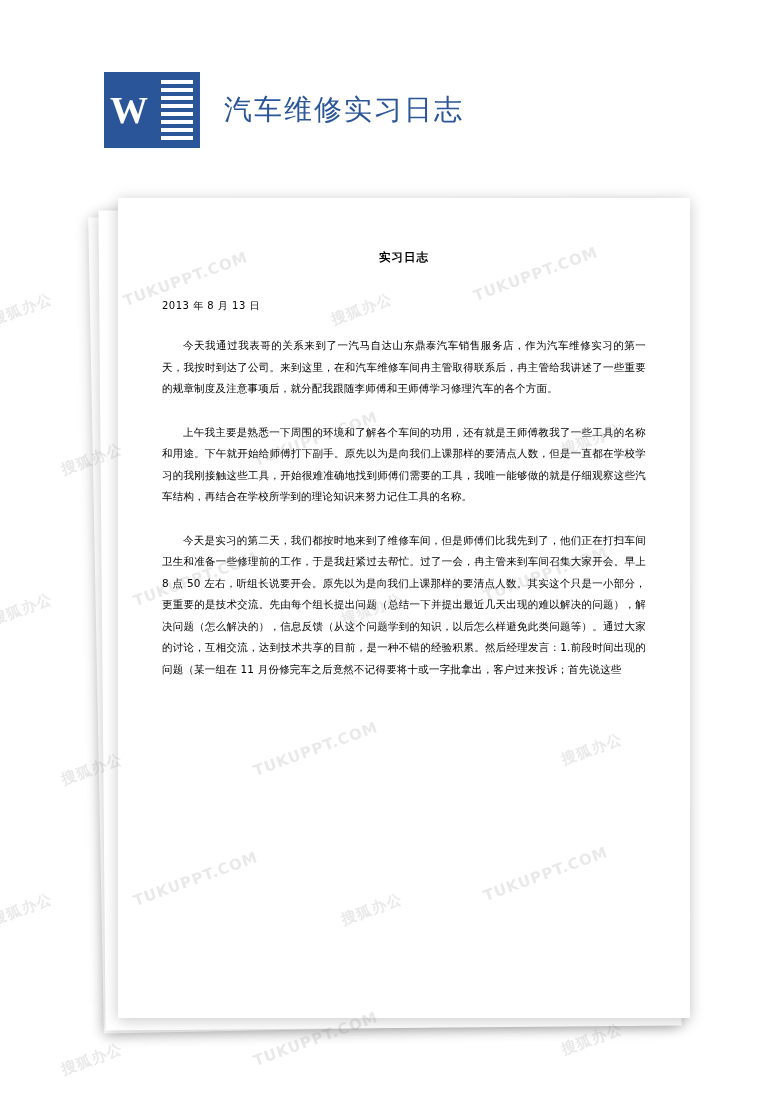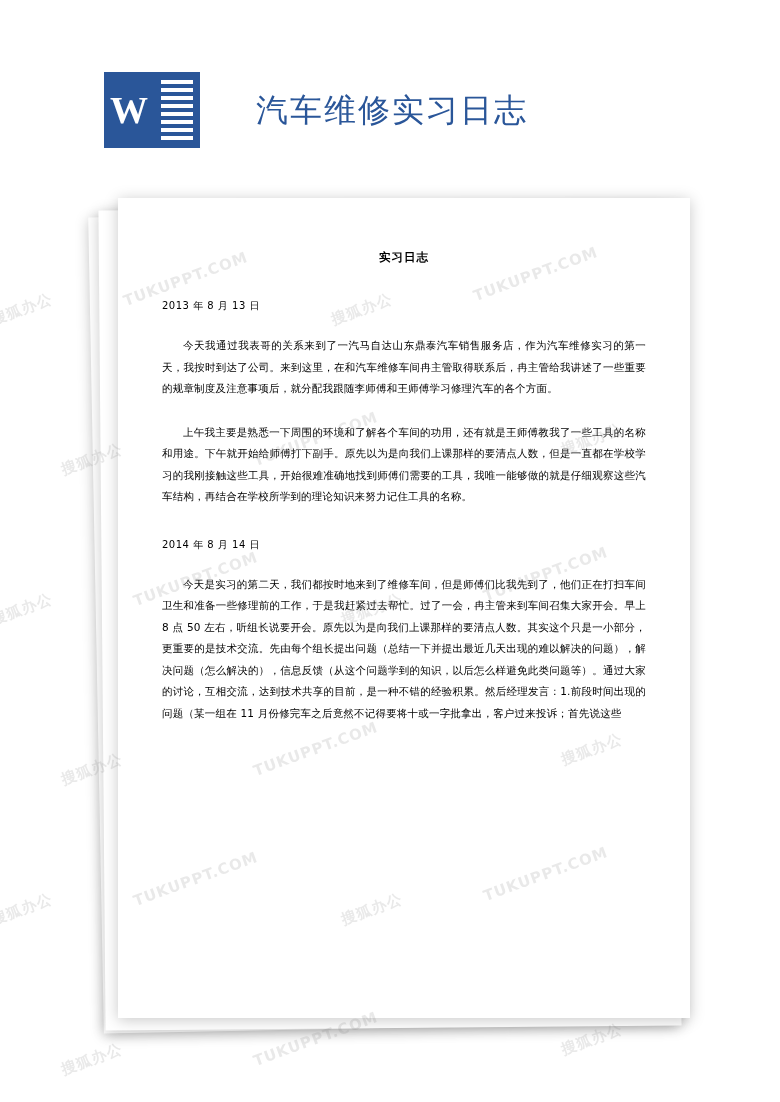--- a/index.html
+++ b/index.html
@@ -56,22 +56,22 @@
   }
   .word-logo .right-block i {
     display: block;
     position: absolute;
     left: 7px;
     width: 32px;
     height: 4px;
     background: #ffffff;
   }
   .doc-title {
-    margin-left: 56px;
-    font-size: 32px;
+    margin-left: 24px;
+    font-size: 28px;
     color: #2a5699;
     font-family: "DejaVu Sans", sans-serif;
     font-weight: normal;
     letter-spacing: 2px;
     line-height: 1;
   }
 
   
   .pages {
     position: absolute;
@@ -190,21 +190,20 @@
   <div class="page page-back-2"></div>
   <div class="page page-back-1"></div>
   <div class="page page-front">
     <div class="page-inner">
       <div class="doc-heading">实习日志</div>
 
       <div class="date-line">2013 年 8 月 13 日</div>
       <p class="para">今天我通过我表哥的关系来到了一汽马自达山东鼎泰汽车销售服务店，作为汽车维修实习的第一天，我按时到达了公司。来到这里，在和汽车维修车间冉主管取得联系后，冉主管给我讲述了一些重要的规章制度及注意事项后，就分配我跟随李师傅和王师傅学习修理汽车的各个方面。</p>
       <p class="para">上午我主要是熟悉一下周围的环境和了解各个车间的功用，还有就是王师傅教我了一些工具的名称和用途。下午就开始给师傅打下副手。原先以为是向我们上课那样的要清点人数，但是一直都在学校学习的我刚接触这些工具，开始很难准确地找到师傅们需要的工具，我唯一能够做的就是仔细观察这些汽车结构，再结合在学校所学到的理论知识来努力记住工具的名称。</p>
 
-      <div class="date-line second">2014 年 8 月 14 日</div>
       <p class="para">今天是实习的第二天，我们都按时地来到了维修车间，但是师傅们比我先到了，他们正在打扫车间卫生和准备一些修理前的工作，于是我赶紧过去帮忙。过了一会，冉主管来到车间召集大家开会。早上 8 点 50 左右，听组长说要开会。原先以为是向我们上课那样的要清点人数。其实这个只是一小部分，更重要的是技术交流。先由每个组长提出问题（总结一下并提出最近几天出现的难以解决的问题），解决问题（怎么解决的），信息反馈（从这个问题学到的知识，以后怎么样避免此类问题等）。通过大家的讨论，互相交流，达到技术共享的目前，是一种不错的经验积累。然后经理发言：1.前段时间出现的问题（某一组在 11 月份修完车之后竟然不记得要将十或一字批拿出，客户过来投诉；首先说这些</p>
     </div>
   </div>
 </div>
 
 <div class="wm-layer">
   <div class="wm" style="left:-10px;  top:300px;">搜狐办公</div>
   <div class="wm" style="left:120px;  top:270px;">TUKUPPT.COM</div>
   <div class="wm" style="left:330px;  top:300px;">搜狐办公</div>
   <div class="wm" style="left:470px;  top:265px;">TUKUPPT.COM</div>

